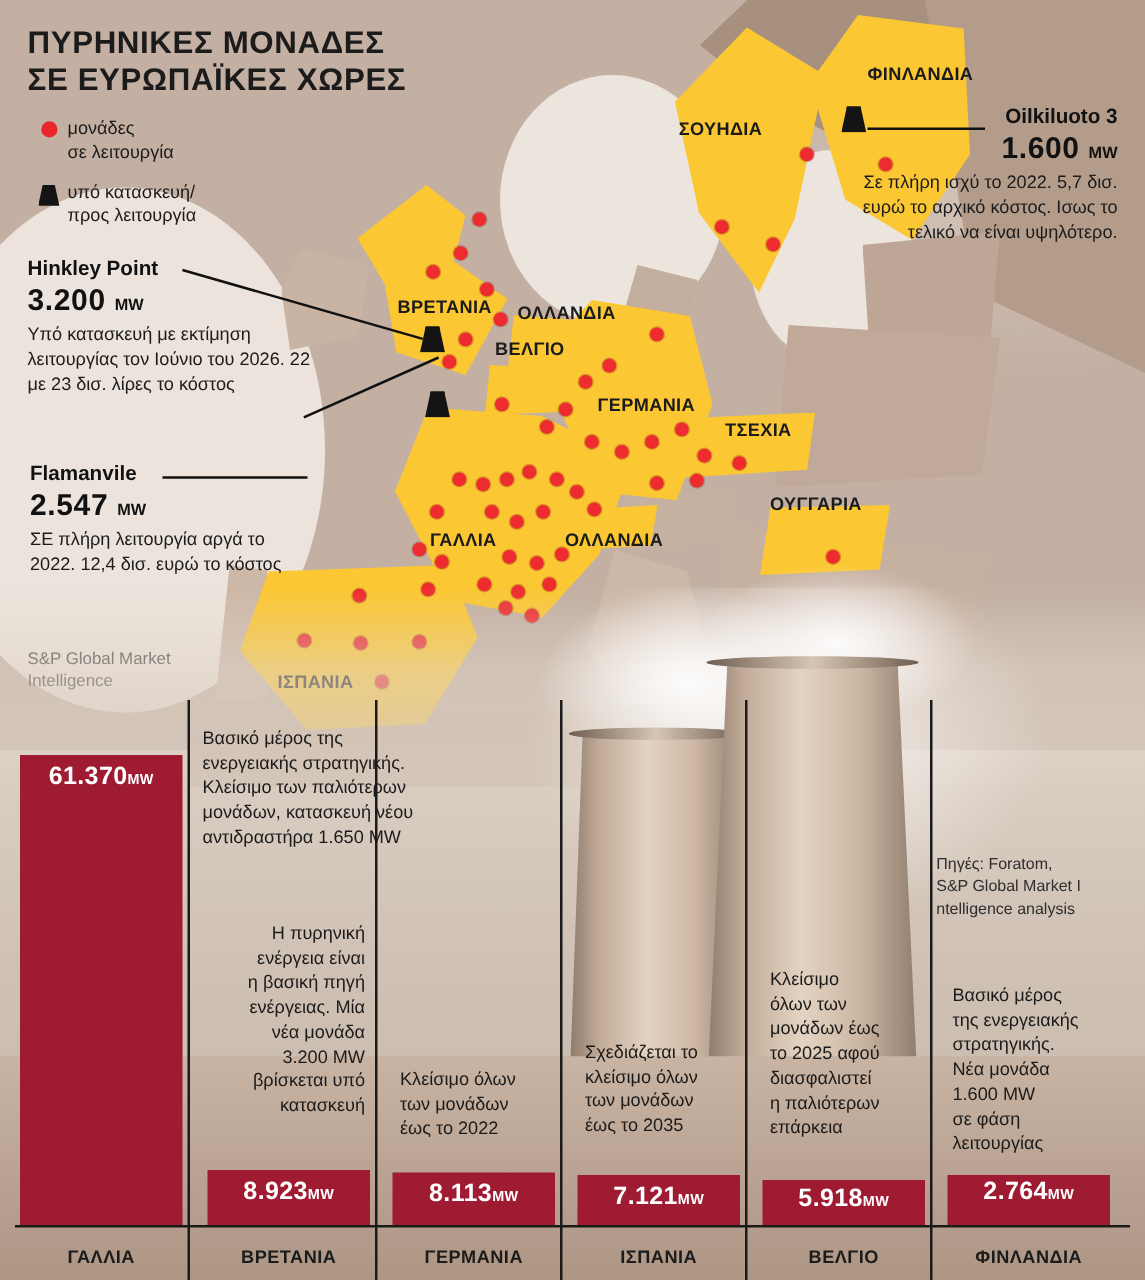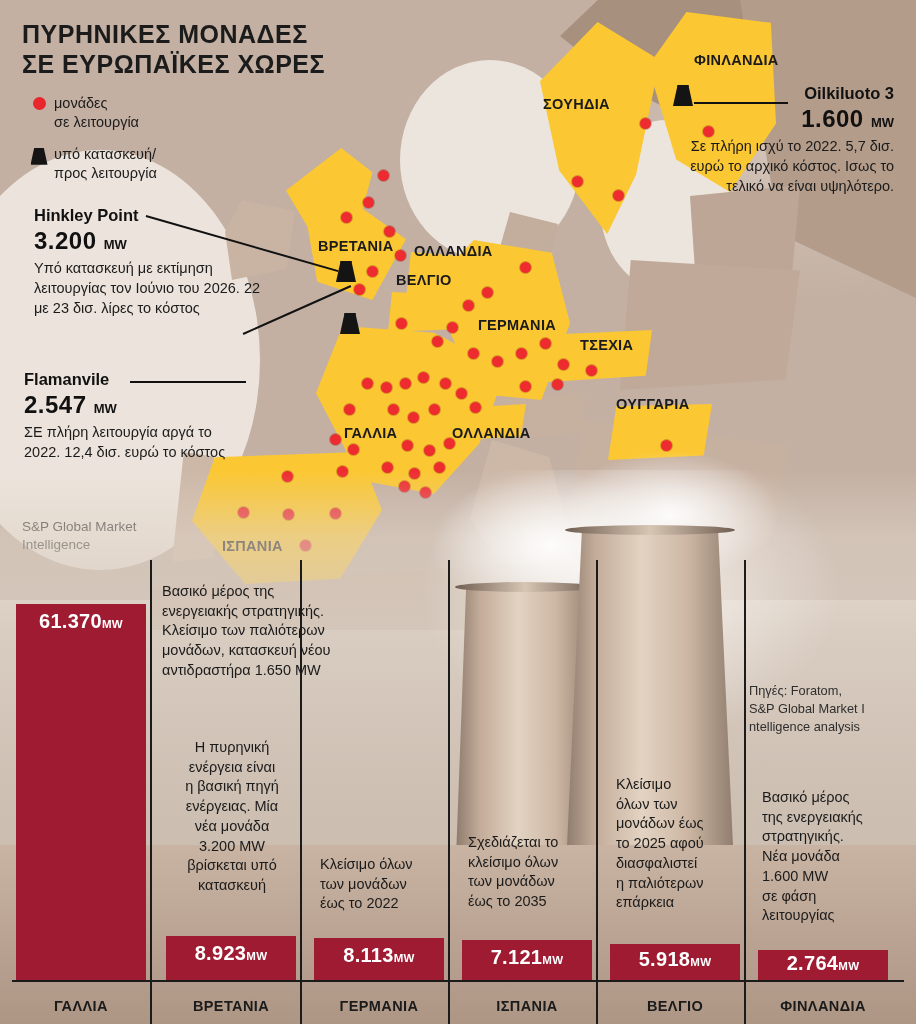--- a/index.html
+++ b/index.html
@@ -209,21 +209,21 @@
       <div class="legend-ico">
           <div class="legend-tower"></div>
         </div>
       <div class="legend-txt">
         <div>υπό κατασκευή/</div>
         <div>προς λειτουργία</div>
       </div>
     </div>
   </div>
 
-  <div class="callout" style="left:22px; top:206px; width:230px;margin-left:12px;">
+  <div class="callout" style="left:22px; top:206px; width:230px;">
     <div class="name">Hinkley Point</div>
     <div class="val">
       <span>3.200</span>
       <span class="unit">MW</span>
     </div>
     <div class="body">Υπό κατασκευή με εκτίμηση λειτουργίας τον Ιούνιο του 2026. 22 με 23 δισ. λίρες το κόστος</div>
   </div>
   <div class="leader" style="left:146px; top:215px; width:200px; transform:rotate(16deg);"></div>
 
   <div class="callout" style="left:24px; top:370px; width:210px;">
@@ -391,37 +391,37 @@
     <div class="bar-col" style="left:610px; width:130px; height:464px;">
       <div class="bar" style="height:36px;">
         <div class="bar-val" style="top:4px;">
           <span>5.918</span><span class="unit">MW</span>
         </div>
       </div>
       <div class="bar-name">ΒΕΛΓΙΟ</div>
     </div>
 
     <div class="bar-col" style="left:758px; width:130px; height:464px;">
-      <div class="bar" style="height:30px;">
+      <div class="bar" style="height:40px;">
         <div class="bar-val" style="top:2px;">
           <span>2.764</span><span class="unit">MW</span>
         </div>
       </div>
       <div class="bar-name">ΦΙΝΛΑΝΔΙΑ</div>
     </div>
 
     <div class="bar-note" style="left:162px; top:22px; width:200px;">
       <div>Βασικό μέρος της</div>
       <div>ενεργειακής στρατηγικής.</div>
       <div>Κλείσιμο των παλιότερων</div>
       <div>μονάδων, κατασκευή νέου</div>
       <div>αντιδραστήρα 1.650 MW</div>
     </div>
 
-    <div class="bar-note" style="left:172px; top:178px; width:120px; text-align:center;">
+    <div class="bar-note" style="left:172px; top:178px; width:120px; text-align:right;">
       <div>Η πυρηνική</div>
       <div>ενέργεια είναι</div>
       <div>η βασική πηγή</div>
       <div>ενέργειας. Μία</div>
       <div>νέα μονάδα</div>
       <div>3.200 MW</div>
       <div>βρίσκεται υπό</div>
       <div>κατασκευή</div>
     </div>
 

